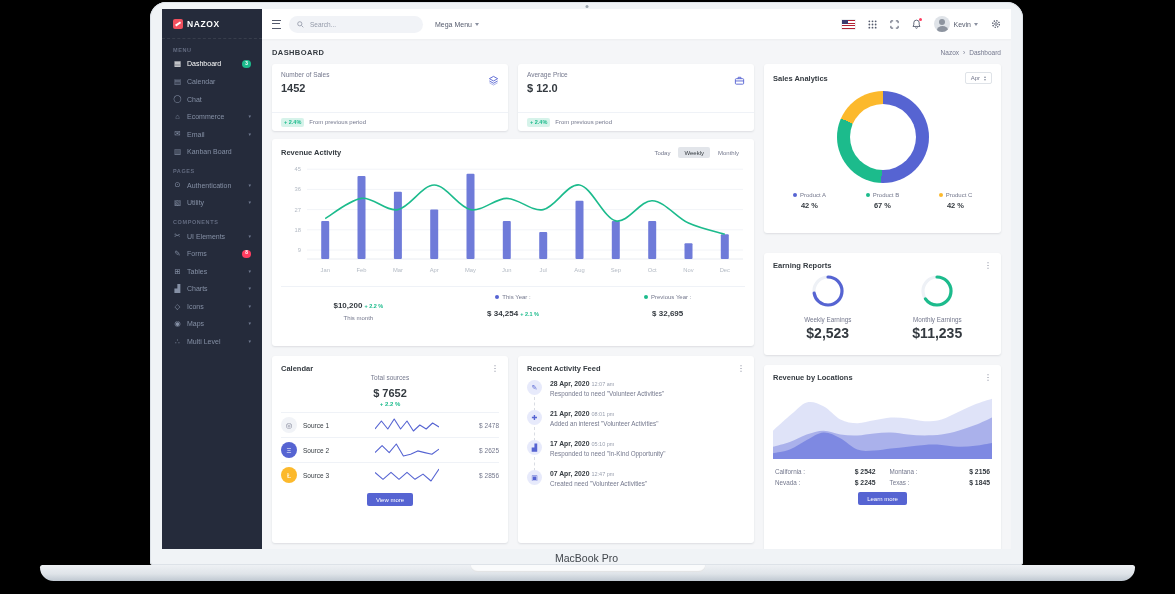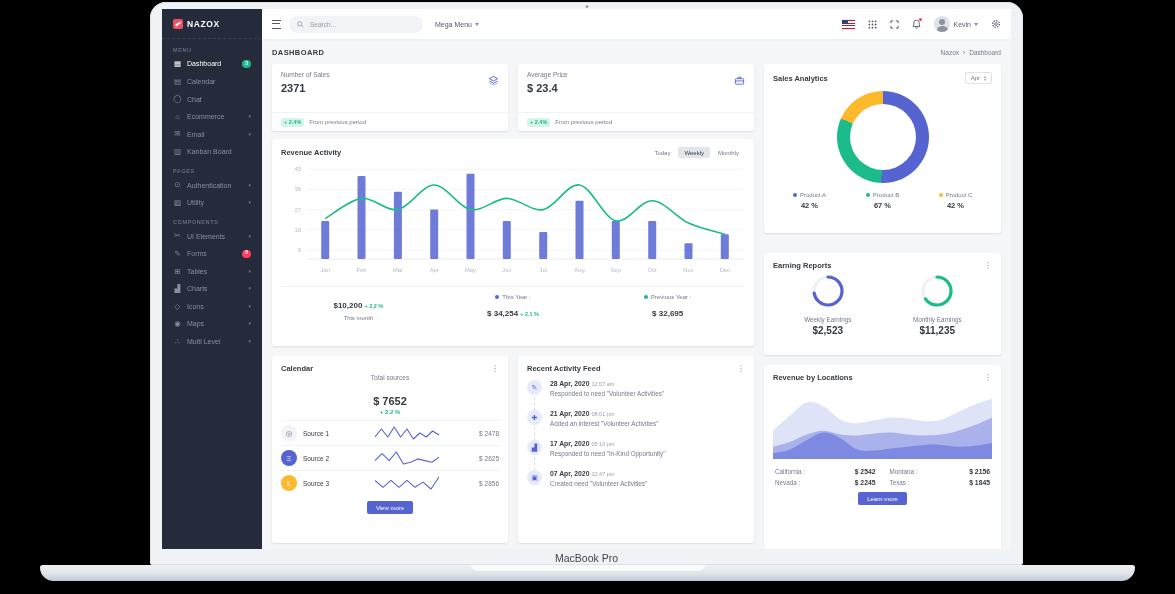--- a/index.html
+++ b/index.html
@@ -94,28 +94,28 @@
   .donut-legend{display:flex;margin-top:9px;}
   .leg-col{flex:1;text-align:center;}
   .leg-label{font-size:6px;color:#74788d;display:flex;align-items:center;justify-content:center;gap:3px;}
   .leg-pct{font-size:7.5px;font-weight:bold;color:#343a40;margin-top:3px;}
 
   
   .earning-card{margin-top:20px;height:102px;padding:8px 9px;box-sizing:border-box;}
   .earning-row{display:flex;margin-top:3px;}
   .earn-col{flex:1;text-align:center;}
   .earn-label{font-size:6.3px;color:#74788d;margin-top:3px;}
-  .earn-value{font-size:10px;font-weight:bold;color:#343a40;margin-top:2px;}
+  .earn-value{font-size:14px;font-weight:bold;color:#343a40;margin-top:2px;}
 
   
   .bottom-row{margin-top:10px;display:flex;gap:10px;height:187px;}
   .sources-card,.activity-card{flex:1;padding:8px 9px;box-sizing:border-box;overflow:hidden;}
   .sources-total{text-align:center;margin-top:1px;}
   .total-label{font-size:6.5px;color:#74788d;}
-  .total-value{font-size:11px;font-weight:bold;color:#343a40;margin-top:14px;}
+  .total-value{font-size:11px;font-weight:bold;color:#343a40;margin-top:6px;}
   .total-delta{font-size:6px;color:var(--success);font-weight:bold;margin-top:2px;}
   .source-row{display:flex;align-items:center;gap:6px;border-top:1px solid #eff2f7;padding:4px 0;}
   .source-avatar{width:16px;height:16px;border-radius:50%;display:flex;align-items:center;justify-content:center;font-size:7.5px;flex-shrink:0;}
   .source-name{font-size:6.5px;color:#343a40;width:46px;}
   .source-spark{flex:1;display:flex;justify-content:center;}
   .source-amt{font-size:6.5px;color:#74788d;width:34px;text-align:right;}
   .btn-primary{display:block;margin:6px auto 0;background:var(--primary);color:#fff;font-size:6px;padding:3.5px 9px;border-radius:2px;border:none;cursor:pointer;font-family:inherit;}
 
   
   .activity-list{margin-top:7px;}
@@ -296,38 +296,38 @@
         </div>
       </div>
 
       <div class="grid">
 
         <div class="col-left">
           <div class="stats-row">
             <div class="card stat-card">
               <div class="stat-top">
                 <div class="stat-label">Number of Sales</div>
-                <div class="stat-value">2371</div>
+                <div class="stat-value">1452</div>
                 <span class="stat-icon">
                   <svg width="11" height="11" viewBox="0 0 24 24" fill="none" stroke="currentColor" stroke-width="2">
                       <path d="M12 3l9 5-9 5-9-5 9-5z"></path>
                       <path d="M3 13l9 5 9-5"></path>
                       <path d="M3 17l9 5 9-5" opacity=".5"></path>
                     </svg>
                 </span>
               </div>
               <div class="stat-foot">
                 <span class="badge-green">+ 2.4%</span>
                 <span class="stat-note">From previous period</span>
               </div>
             </div>
             <div class="card stat-card">
               <div class="stat-top">
                 <div class="stat-label">Average Price</div>
-                <div class="stat-value">$ 23.4</div>
+                <div class="stat-value">$ 12.0</div>
                 <span class="stat-icon">
                   <svg width="11" height="11" viewBox="0 0 24 24" fill="none" stroke="currentColor" stroke-width="2">
                       <rect x="3" y="8" width="18" height="12" rx="2"></rect>
                       <path d="M9 8V5h6v3"></path>
                       <path d="M3 13h18"></path>
                     </svg>
                 </span>
               </div>
               <div class="stat-foot">
                 <span class="badge-green">+ 2.4%</span>

